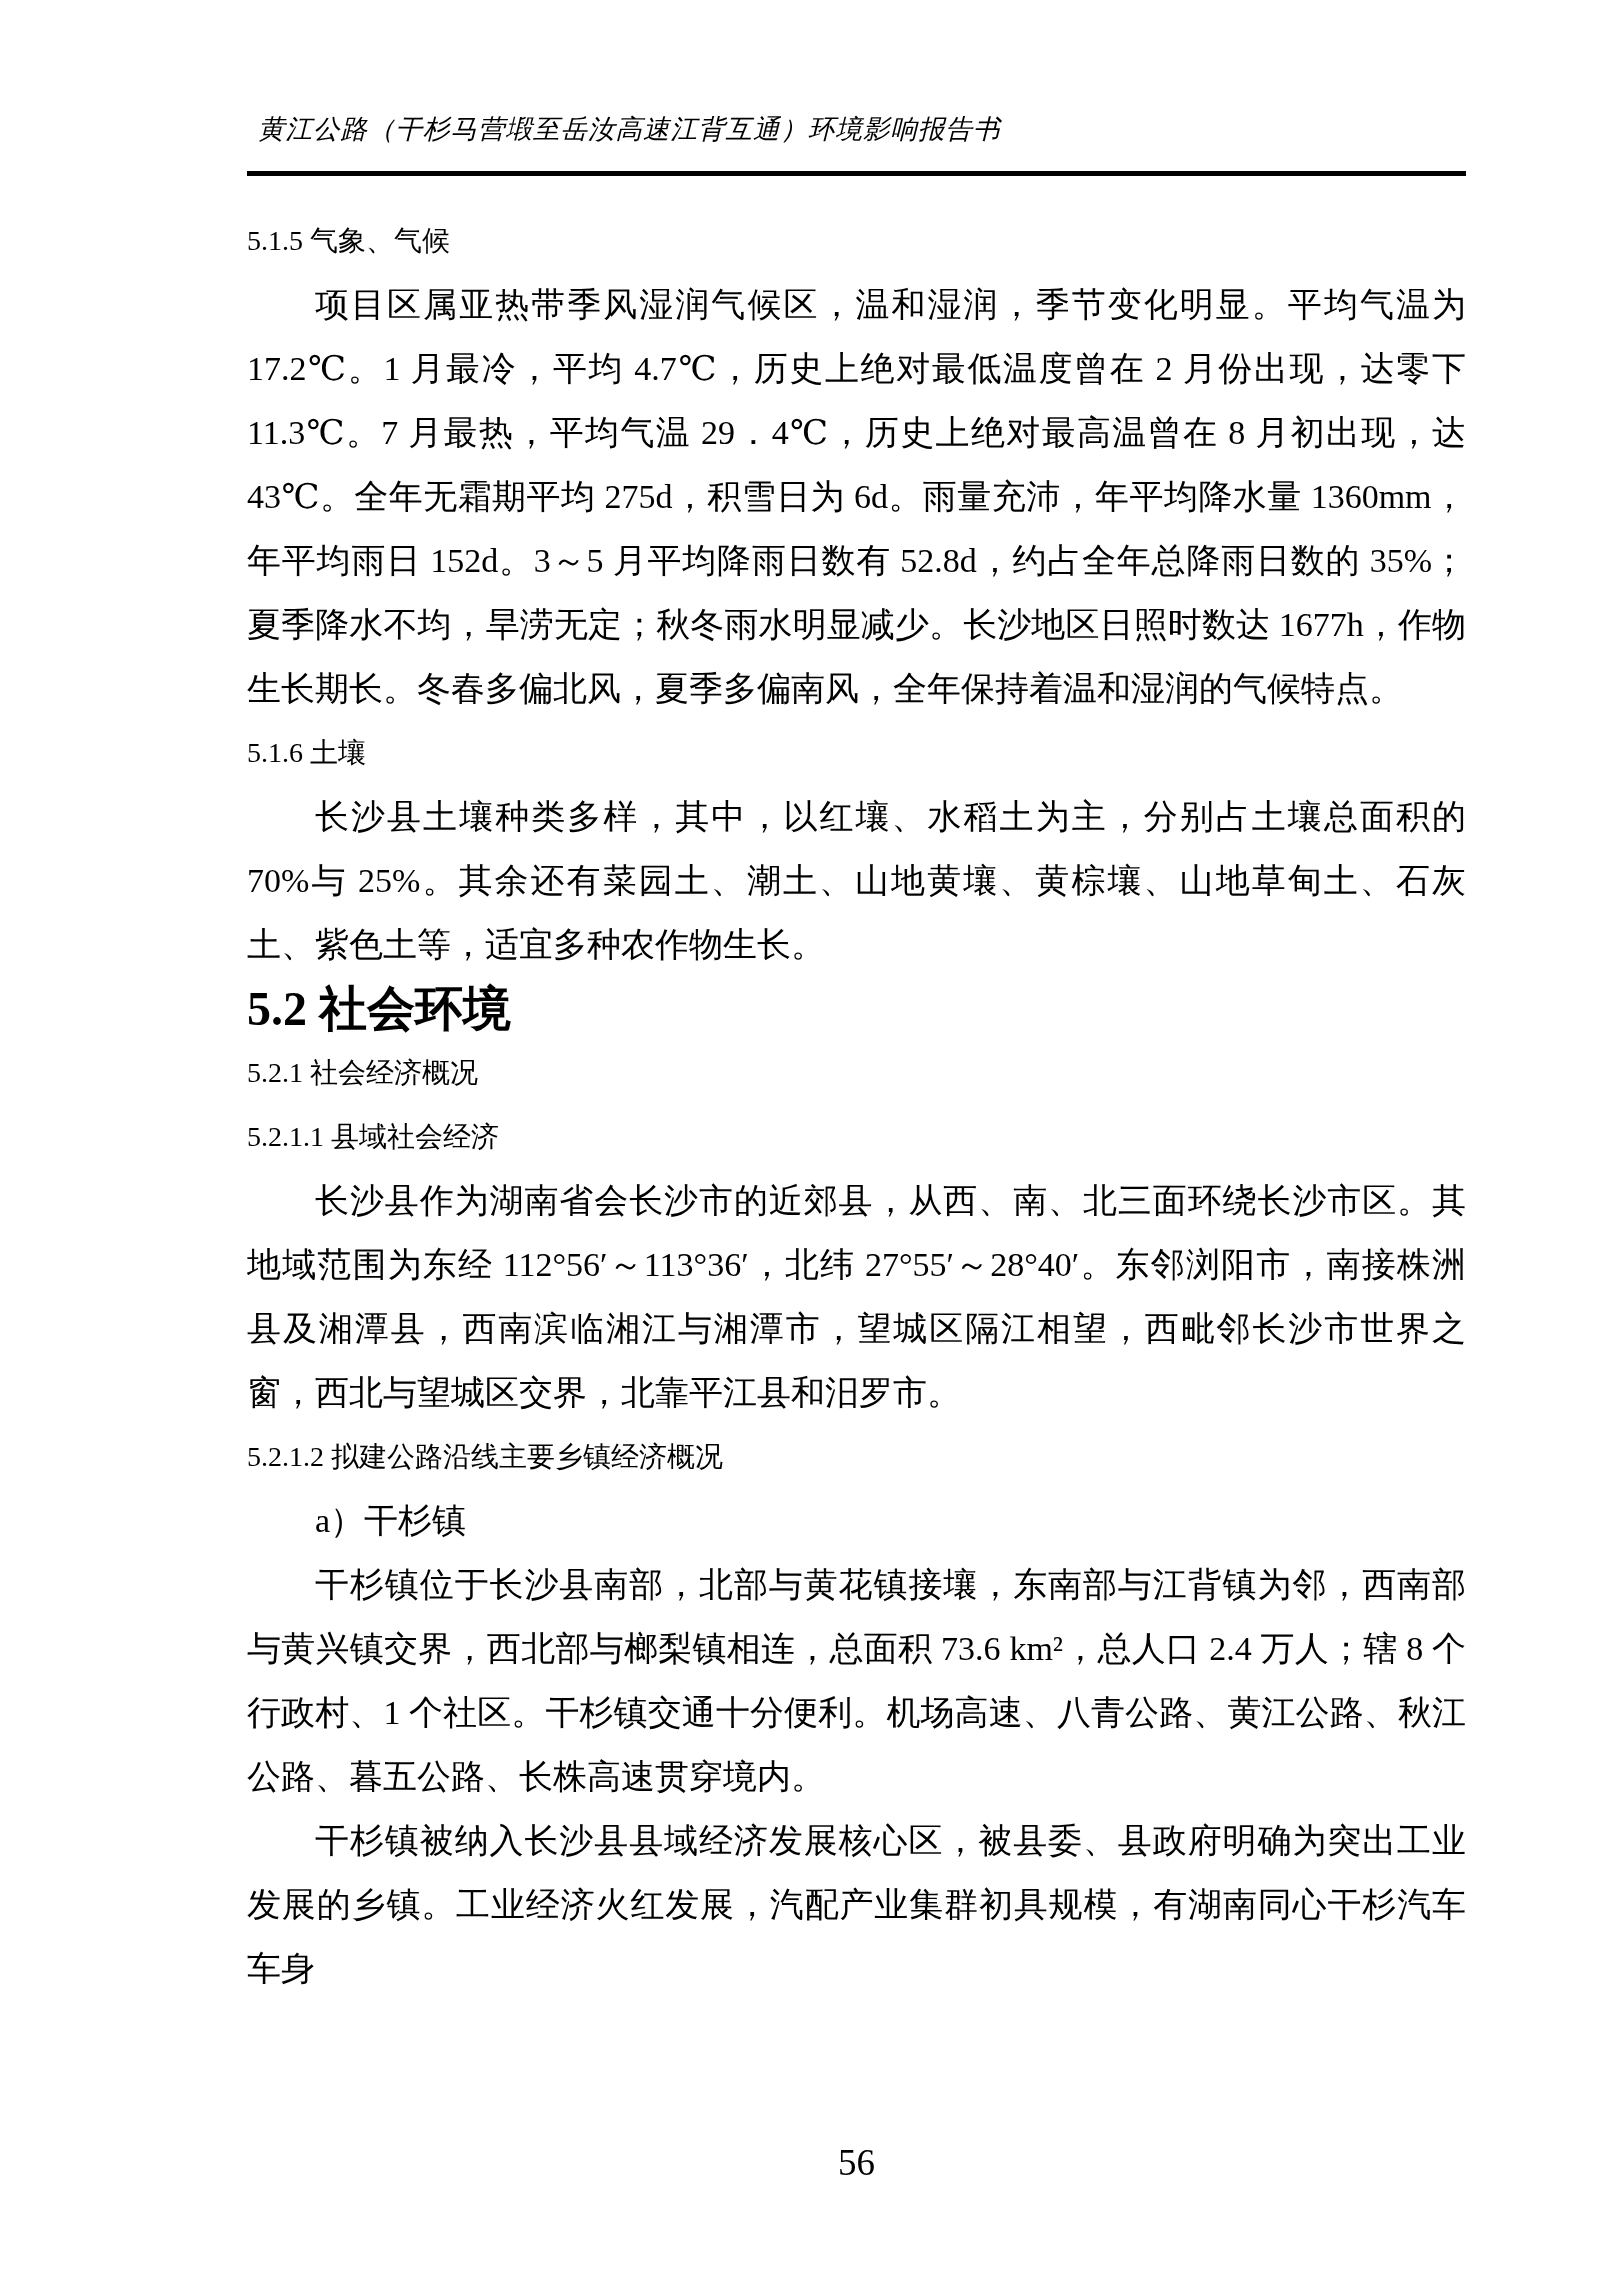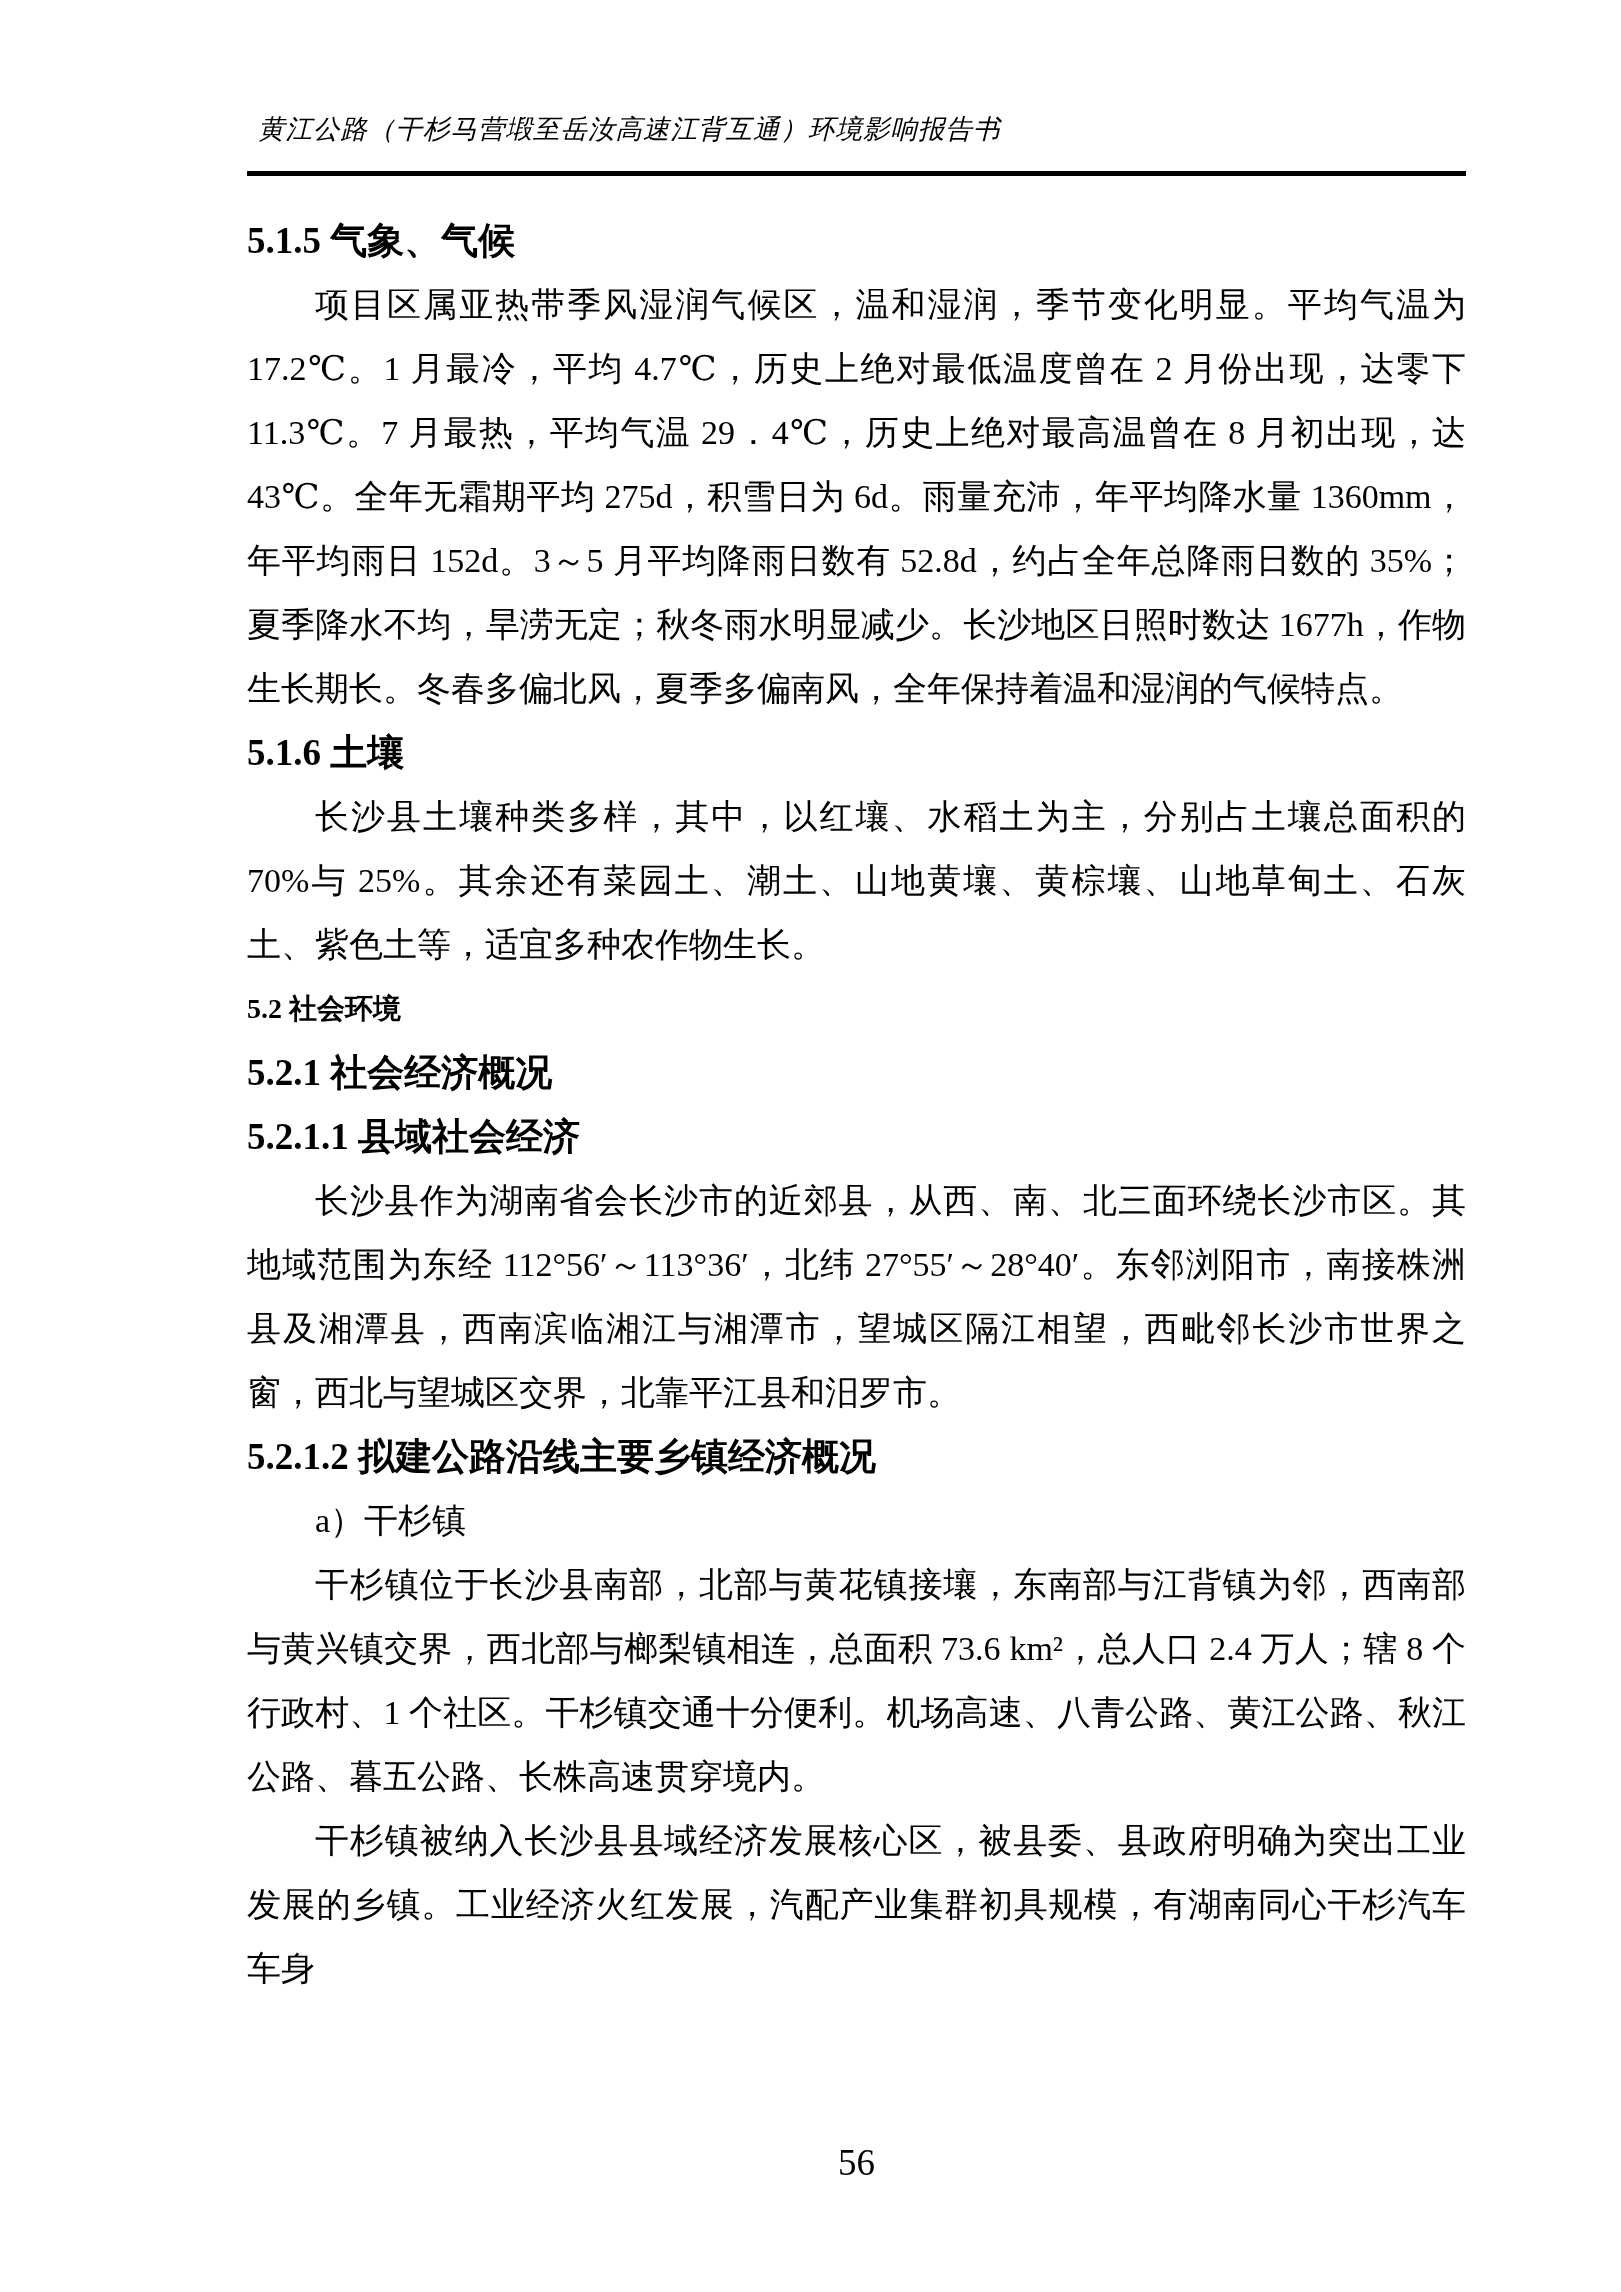--- a/index.html
+++ b/index.html
@@ -40,28 +40,28 @@
     font-size: 34px;
     line-height: 64px;
     text-align: justify;
   }
   .content p.para {
     margin: 0;
     text-indent: 2em;
   }
   .content .heading {
     margin: 0;
-    font-size: 37px;
-    font-weight: bold;
+    font-size: 28px;
+    font-weight: normal;
     text-indent: 0;
     text-align: left;
   }
   .content .heading.bold {
     font-weight: bold;
-    font-size: 28px;
+    font-size: 48px;
   }
   .content .subheading {
     margin: 0;
     text-indent: 2em;
     text-align: left;
   }
   .page-number {
     position: absolute;
     top: 2143px;
     left: 247px;

